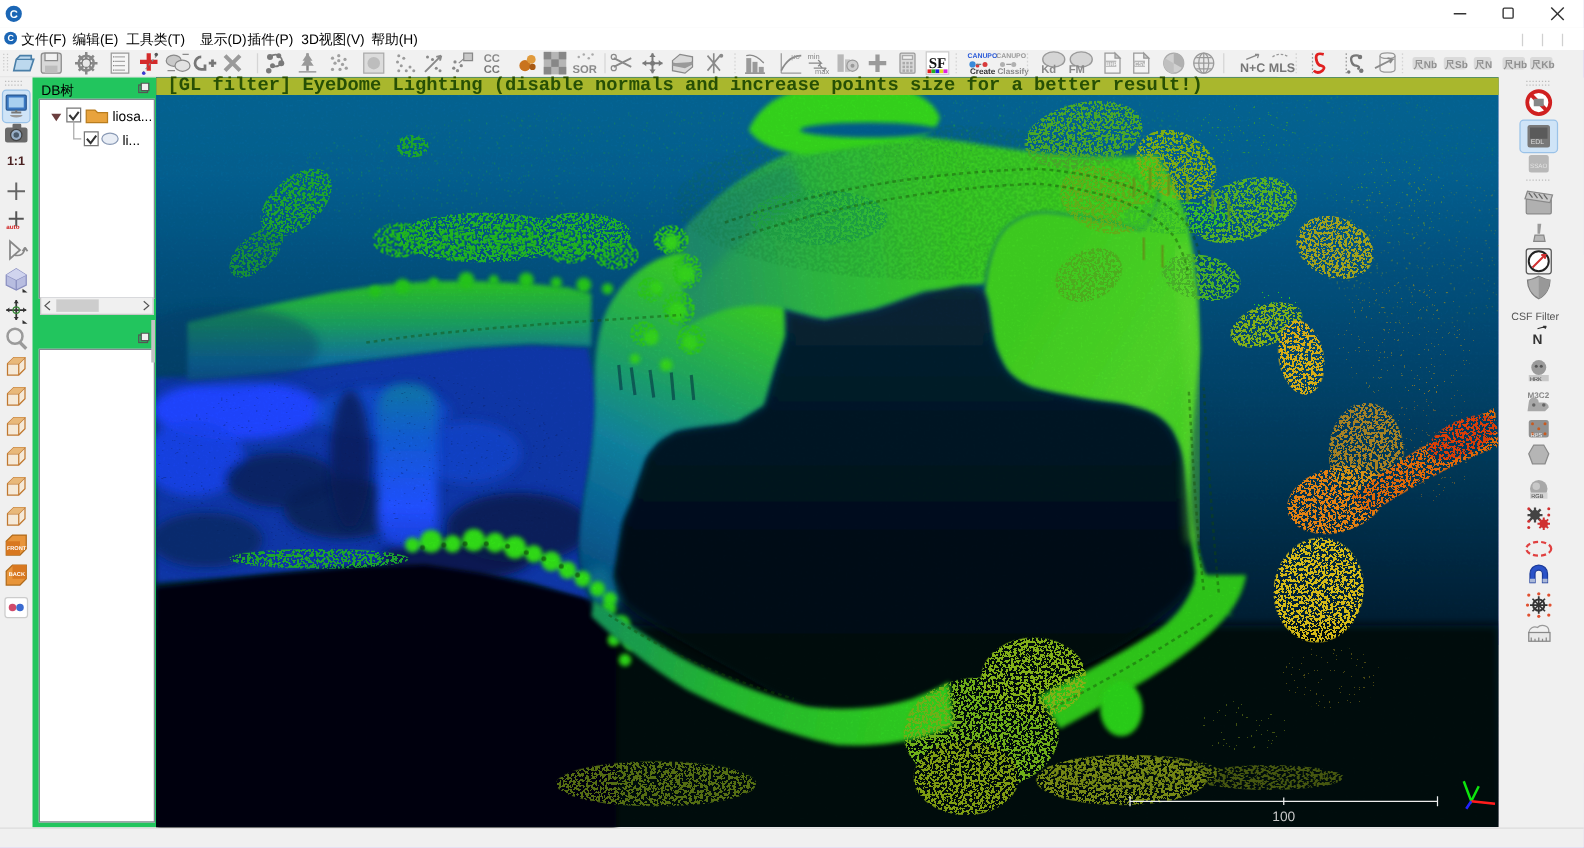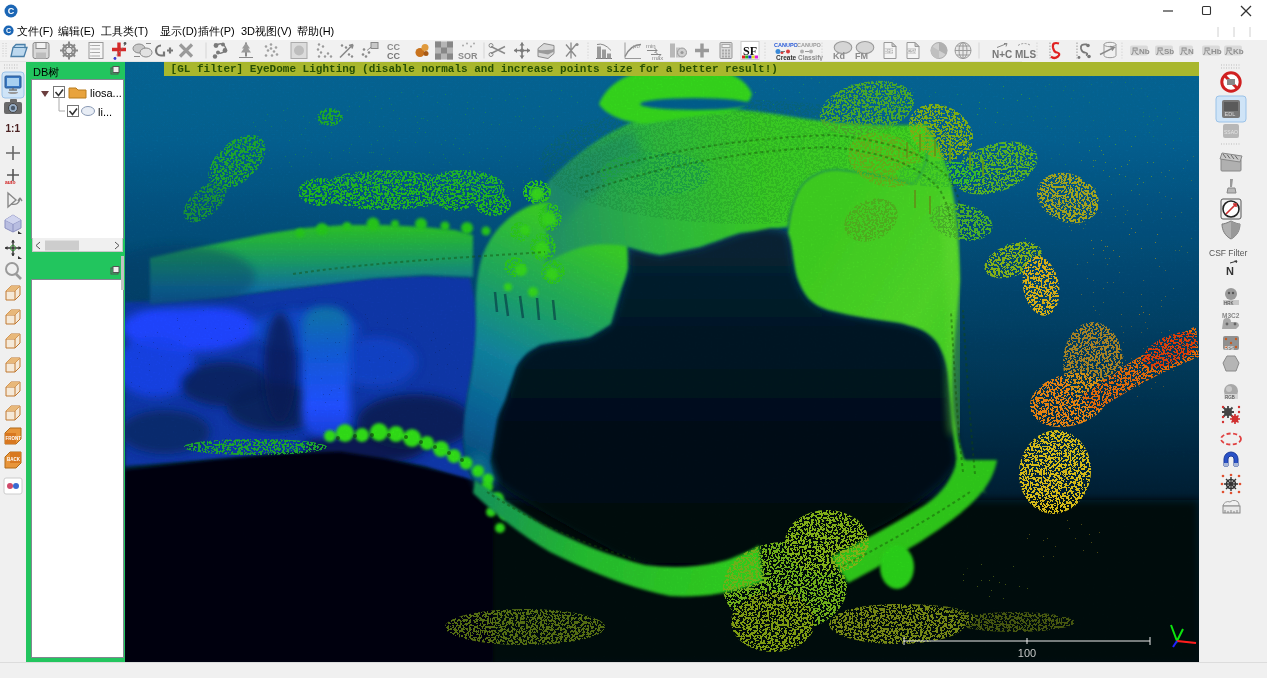--- a/index.html
+++ b/index.html
@@ -11,21 +11,21 @@
   #menubar{left:0;top:22px;width:1267px;height:18px;background:#ffffff;font-size:11px;color:#000;padding-left:30px;}
   .mi{position:absolute;top:2px;}
   #toolbar{left:0;top:40px;width:1022px;height:21px;background:#f1f1f1;border-bottom:1px solid #e3e3e3;}
   #leftstrip{left:0;top:62px;width:26px;height:600px;background:#f0f0f0;}
   #dock{left:26px;top:62px;width:99px;height:600px;background:#22c55e;}
   .dockhdr{position:absolute;font-size:11px;color:#000;}
   .wbox{position:absolute;background:#ffffff;border:1px solid #828790;}
   #view{left:125px;top:62px;width:1074px;height:454px;background:#c4b5fd;}
   #cloud{filter:saturate(1.18) brightness(1.07);}
   #banner{left:125px;top:62px;width:1074px;height:14px;background:#a9b72d;
-    font-family:"Liberation Mono",monospace;font-size:11px;font-weight:bold;color:#274f05;line-height:14px;margin-left:39px;}
+    font-family:"Liberation Mono",monospace;font-size:15px;font-weight:bold;color:#274f05;line-height:14px;}
   #rightstrip{left:1199px;top:62px;width:72px;height:600px;background:#f0f0f0;}
   #statusbar{left:0;top:662px;width:1267px;height:16px;background:#f0f0f0;border-top:1px solid #dcdcdc;}
 </style>
 </head>
 <body>
 
 <div id="titlebar" class="abs">
   <svg class="abs" style="left:4px;top:4px" width="14" height="14" viewBox="0 0 14 14">
     <circle cx="7" cy="7" r="6.5" fill="#1b66b5"></circle>
     <text x="7" y="10.2" font-size="9" font-weight="bold" fill="#fff" text-anchor="middle" font-family="Liberation Sans">C</text>

